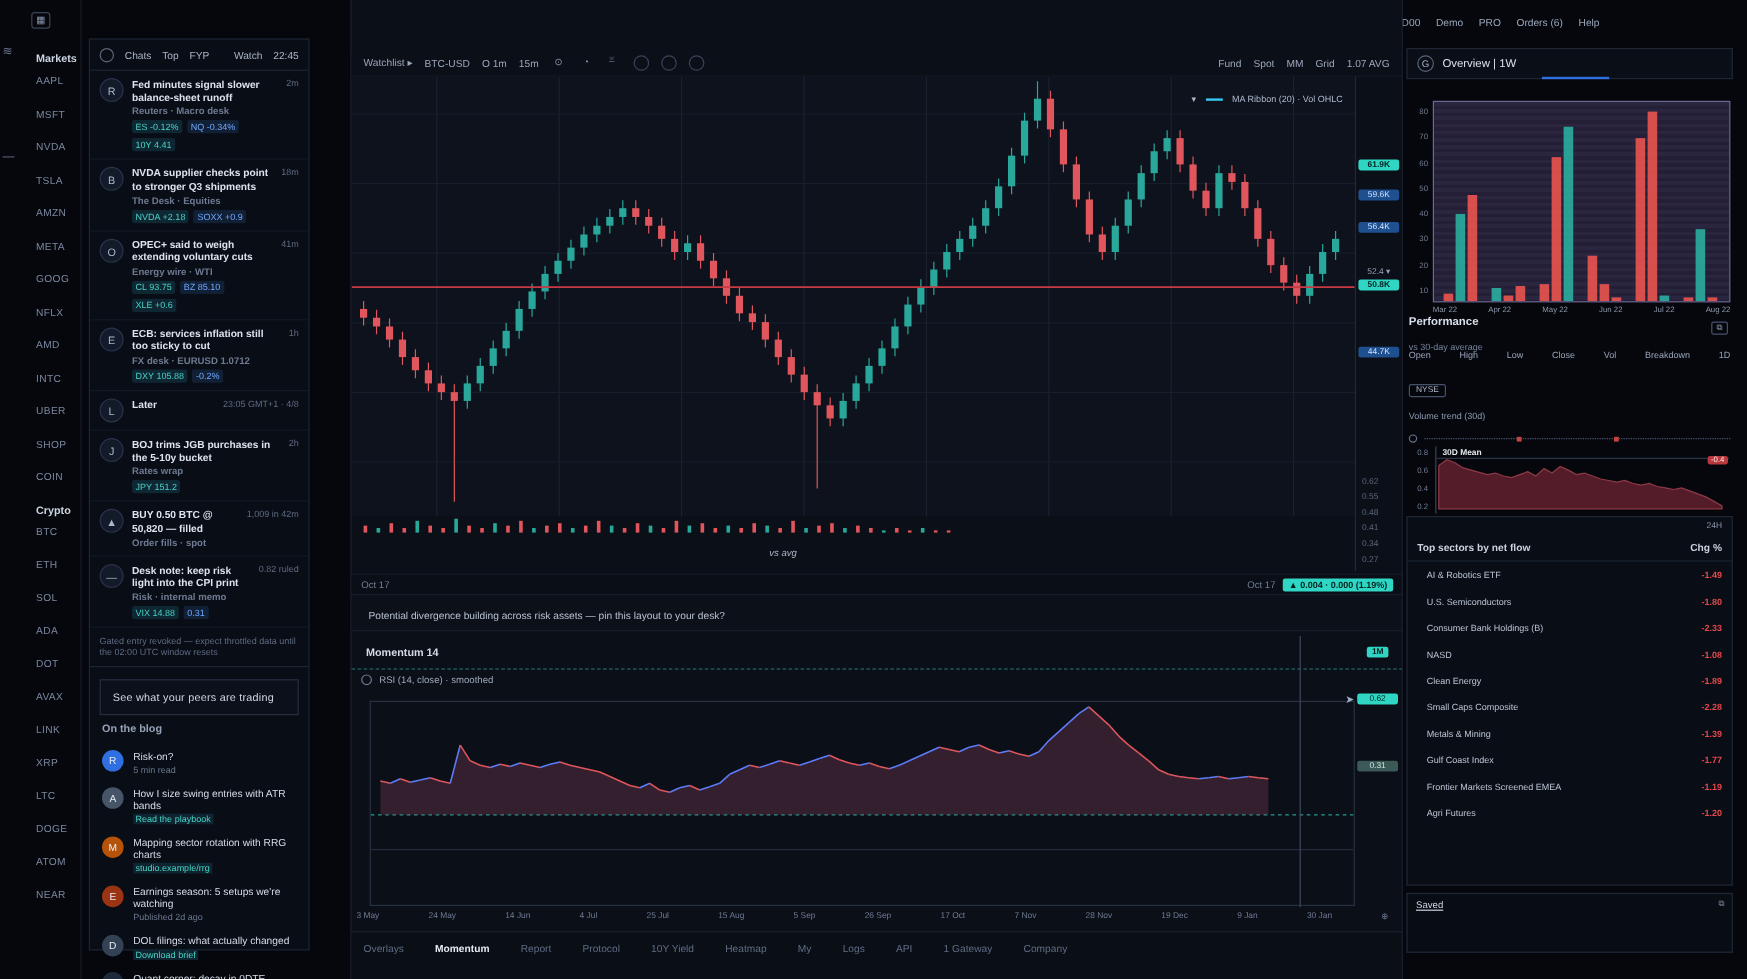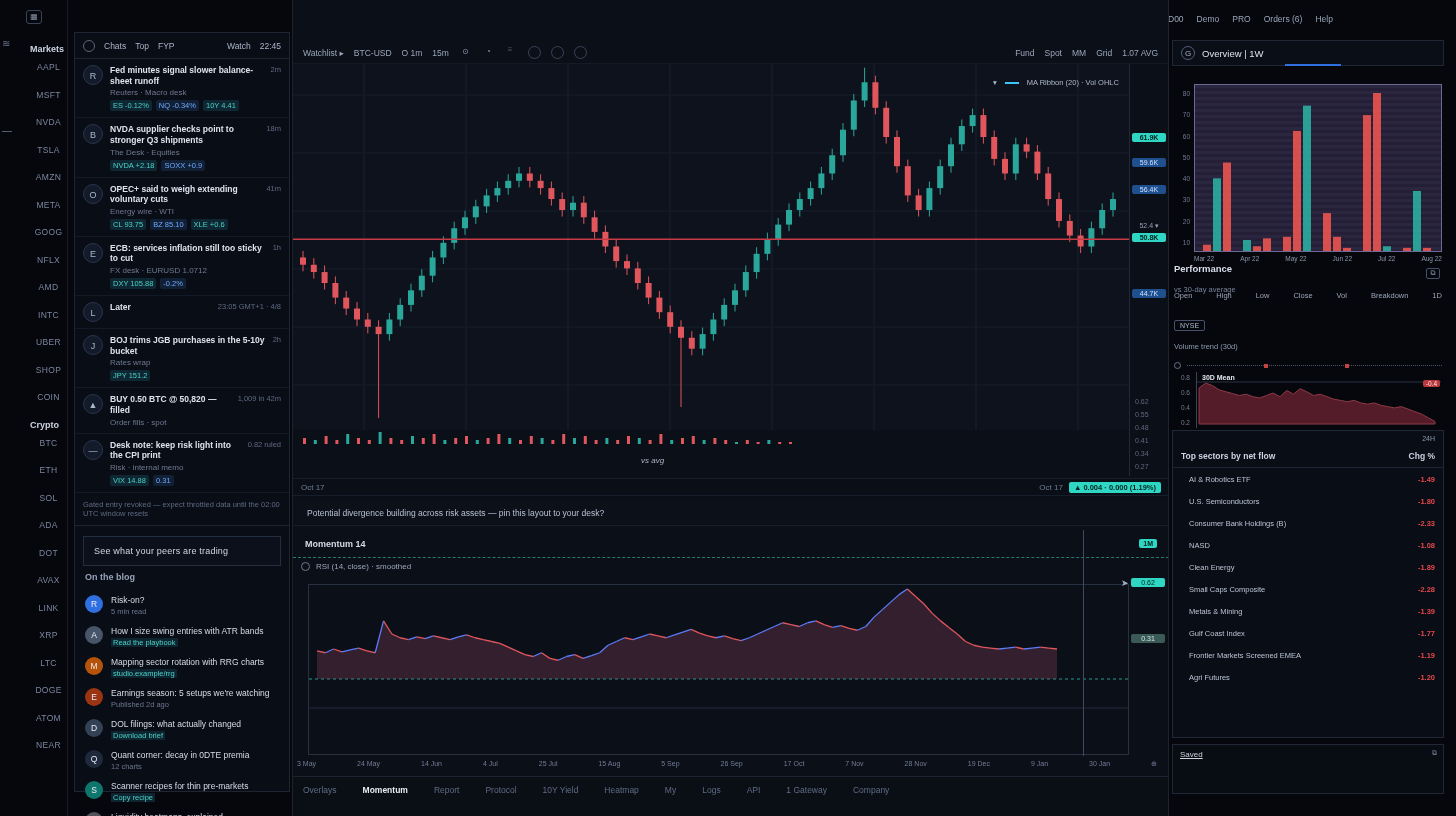--- a/index.html
+++ b/index.html
@@ -12,34 +12,34 @@
     font-size:8.5px; color:#9aa6ba; }
   #top-menu span { cursor:default; }
   
   #edge-icons { position:absolute; left:2px; top:38px; width:18px; color:#6c7890; font-size:10px; }
   #edge-icons div { margin-bottom:76px; }
   #corner-icon { position:absolute; left:26px; top:10px; width:16px; height:14px;
     border:1px solid #3a4458; border-radius:3px; color:#8b97ad; font-size:8px; text-align:center; line-height:12px;}
   #rail { position:absolute; left:20px; top:0; bottom:0; width:48px; border-right:1px solid #161c28;
     padding:38px 0 0 10px; font-size:8.5px; color:#7b87a0; overflow:hidden; }
   .rail-header { color:#ccd4e2; font-weight:bold; margin:6px 0 8px; font-size:9px; }
-  .rail-item { margin-bottom:17.5px; letter-spacing:.3px; cursor:pointer;text-align:center; }
+  .rail-item { margin-bottom:17.5px; letter-spacing:.3px; cursor:pointer; }
   
-  #left-panel { position:absolute; left:74px; top:32px; width:216px; height:760px;
+  #left-panel { position:absolute; left:74px; top:32px; width:184px; height:760px;
     background:#090d15; border:1px solid #1d2533; font-size:8.5px; }
   #lp-toolbar { height:26px; border-bottom:1px solid #1d2533; display:flex; align-items:center;
     gap:9px; padding:0 8px; color:#a9b4c8; }
   #lp-toolbar .circ { width:12px; height:12px; border:1px solid #5b6activate78; border:1px solid #5b6678; border-radius:50%; }
   #lp-toolbar .spacer { flex:1; }
   .news-item { display:flex; gap:7px; padding:6px 8px; border-bottom:1px solid #131925; cursor:pointer; }
   .news-avatar { width:20px; height:20px; border-radius:50%; background:#131b2b; border:1px solid #2b3activate4b;
     border:1px solid #2b344b; flex:none; text-align:center; line-height:20px; font-size:9px; color:#aab6cc; }
   .news-body { flex:1; min-width:0; }
   .news-title { color:#dde3ee; font-weight:bold; font-size:8.5px; line-height:1.25; }
-  .news-sub { color:#6e7a92; margin-top:2px; font-size:8px; }
+  .news-sub { color:#6e7a92; margin-top:2px; font-size:8px;font-weight:bold; }
   .news-chips { margin-top:3px; display:flex; gap:4px; flex-wrap:wrap; }
   .chip { background:#0f2733; color:#49d2c6; padding:1px 3px; border-radius:2px; font-size:7.5px; }
   .chip.blue { background:#122036; color:#6ea8ff; }
   .news-meta { flex:none; color:#5f6b84; font-size:7.5px; }
   #lp-note { padding:7px 8px; color:#5e6a83; font-size:7.5px; border-bottom:1px solid #1d2533; }
   #community-head { margin:10px 8px 6px; border:1px solid #242e41; padding:9px 10px; color:#cfd7e4;
     font-size:9px; letter-spacing:.2px; background:#0b101a; }
   #community-sub { margin:4px 10px 8px; color:#96a2b8; font-weight:bold; font-size:9px; }
   .comm-item { display:flex; gap:8px; padding:5px 10px; cursor:pointer; }
   .comm-avatar { width:18px; height:18px; border-radius:50%; flex:none; text-align:center;

